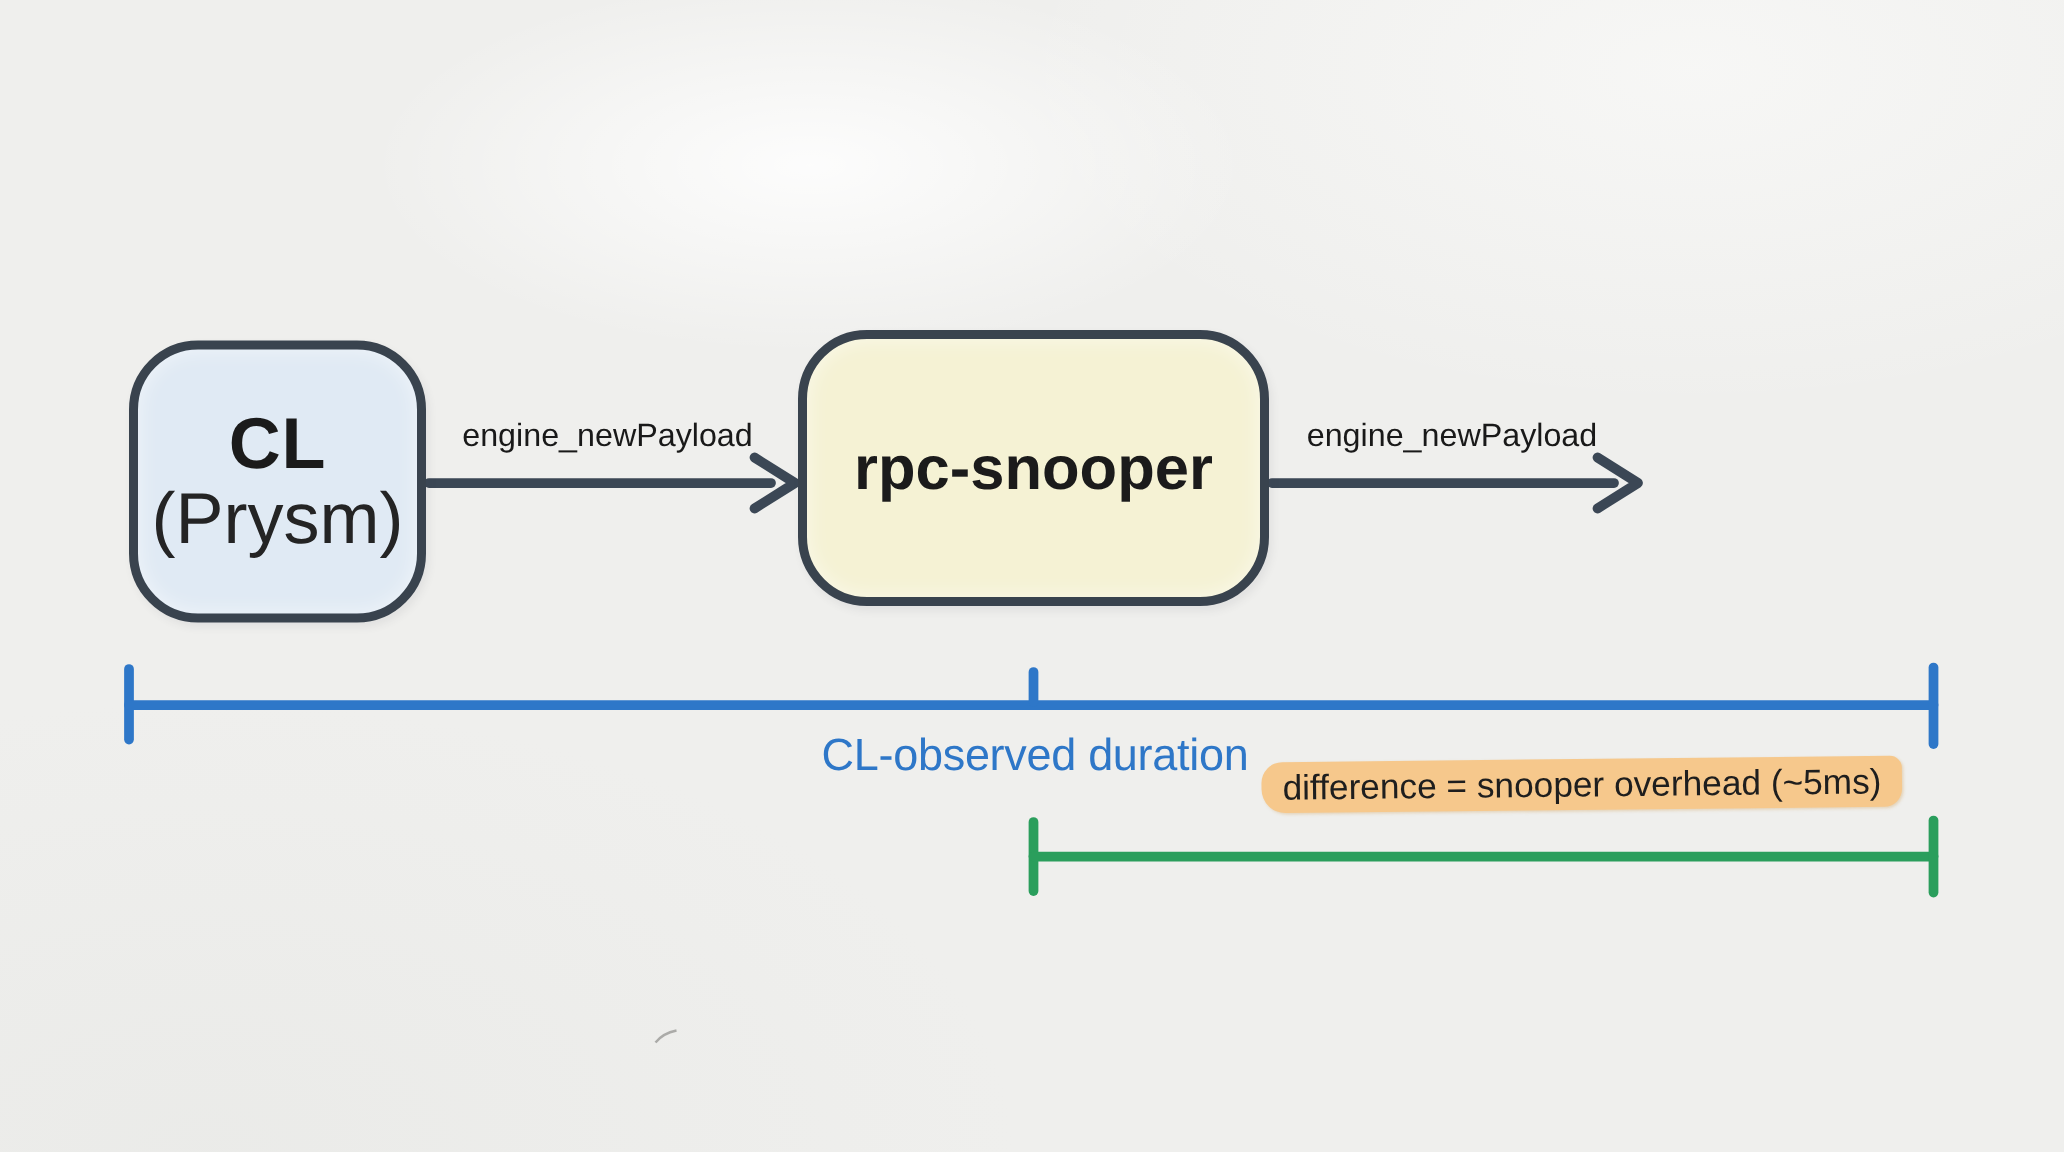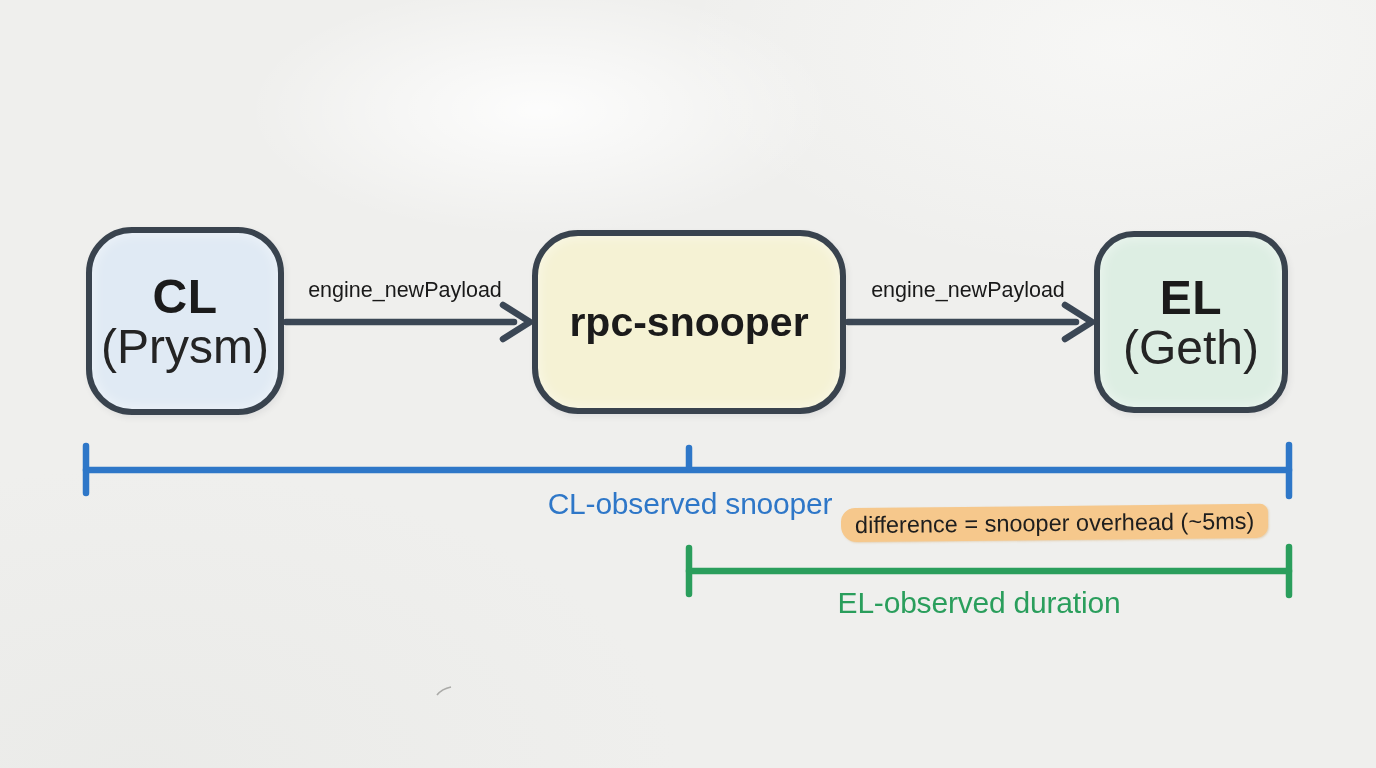--- a/index.html
+++ b/index.html
@@ -38,21 +38,21 @@
     box-sizing: border-box;
     border: 6px solid #39434e;
     display: flex;
     flex-direction: column;
     align-items: center;
     justify-content: center;
     text-align: center;
     box-shadow: 2px 3px 6px rgba(60,70,80,0.08), inset 0 0 14px rgba(255,255,255,0.55);
   }
   .node-cl   { left: 86px;   top: 227px; width: 198px; height: 188px; border-radius: 46px; }
-  .node-snp  { left: 532px;  top: 230px; width: 314px; height: 184px; border-radius: 46px; }
+  .node-snp  { left: 532px;  top: 220px; width: 314px; height: 184px; border-radius: 46px; }
   .node-el   { left: 1094px; top: 231px; width: 194px; height: 182px; border-radius: 40px; }
   .node-title {
     font-weight: bold;
     font-size: 48px;
     line-height: 50px;
     color: #1b1b1b;
     letter-spacing: 0.5px;
   }
   .node-snp .node-title { font-size: 41px; line-height: 46px; letter-spacing: 0px; }
   .node-sub {
@@ -129,27 +129,22 @@
 
   <div class="node node-cl" style="background-color: rgb(224, 234, 244); border-color: rgb(57, 67, 78);">
     <div class="node-title">CL</div>
     <div class="node-sub">(Prysm)</div>
   </div>
 
   <div class="node node-snp" style="background-color: rgb(245, 242, 212); border-color: rgb(57, 67, 78);">
     <div class="node-title">rpc-snooper</div>
   </div>
 
-  <div class="node node-el" style="background-color: rgb(221, 238, 227); border-color: rgb(57, 67, 78);">
-    <div class="node-title">EL</div>
-    <div class="node-sub">(Geth)</div>
-  </div>
 
   <div class="edge-label" style="left:405px; top:277px;">engine_newPayload</div>
   <div class="edge-label" style="left:968px; top:277px;">engine_newPayload</div>
 
-  <div class="bracket-label" style="left: 690px; top: 488px; color: rgb(46, 119, 200);">CL-observed snooper</div>
+  <div class="bracket-label" style="left: 690px; top: 488px; color: rgb(46, 119, 200);">CL-observed duration</div>
 
-  <div class="bracket-label" style="left: 979px; top: 587px; color: rgb(42, 158, 92);">EL-observed duration</div>
 
   <div class="annotation" style="background-color: rgb(246, 200, 140); color: rgb(30, 30, 30);">difference = snooper overhead (~5ms)</div>
 
 </div>
 
 </body></html>

